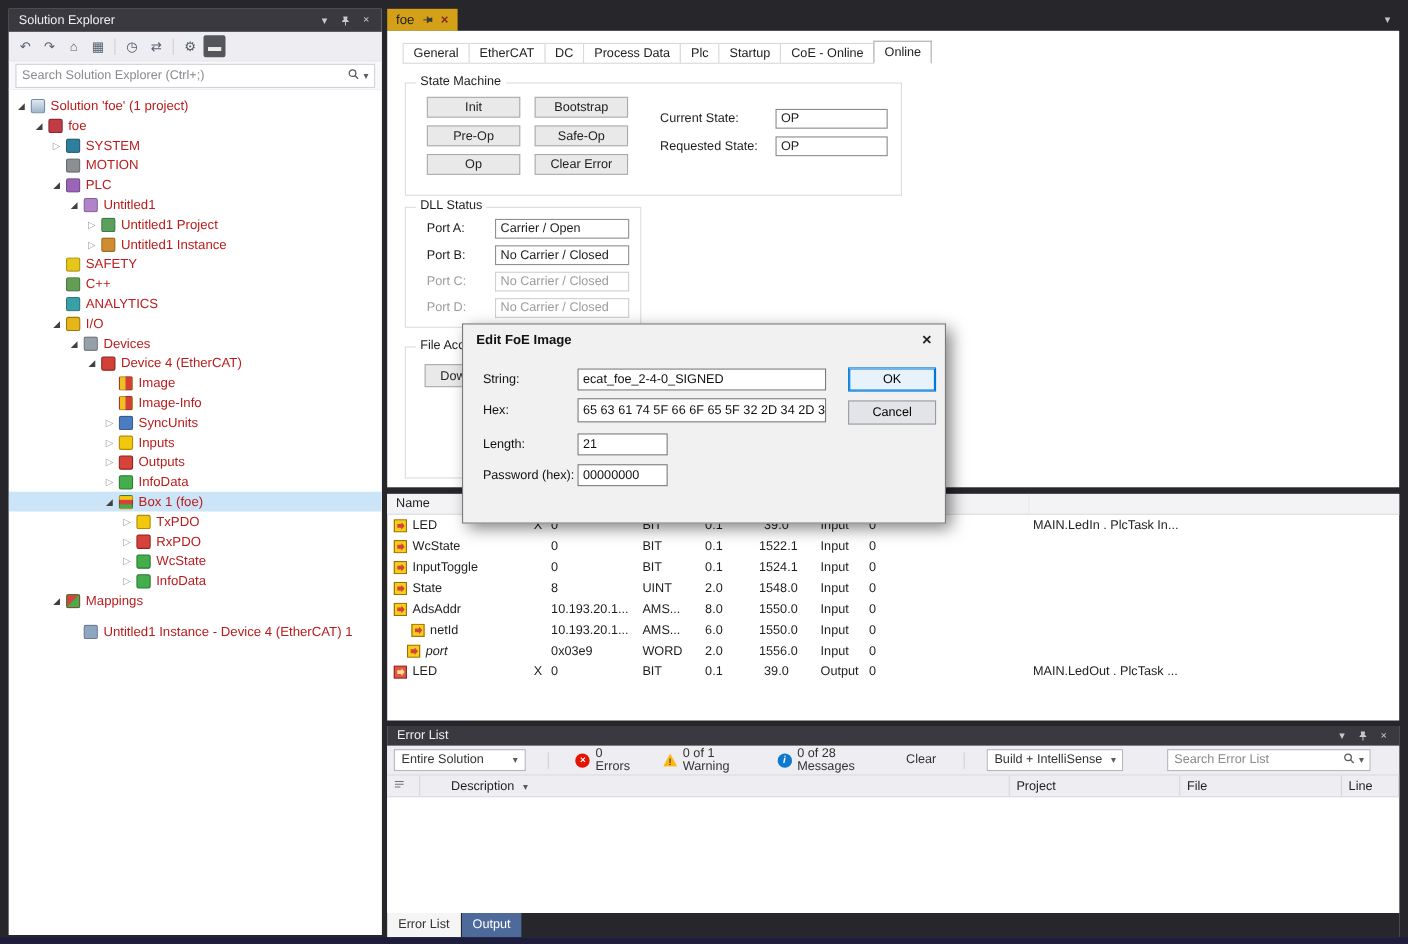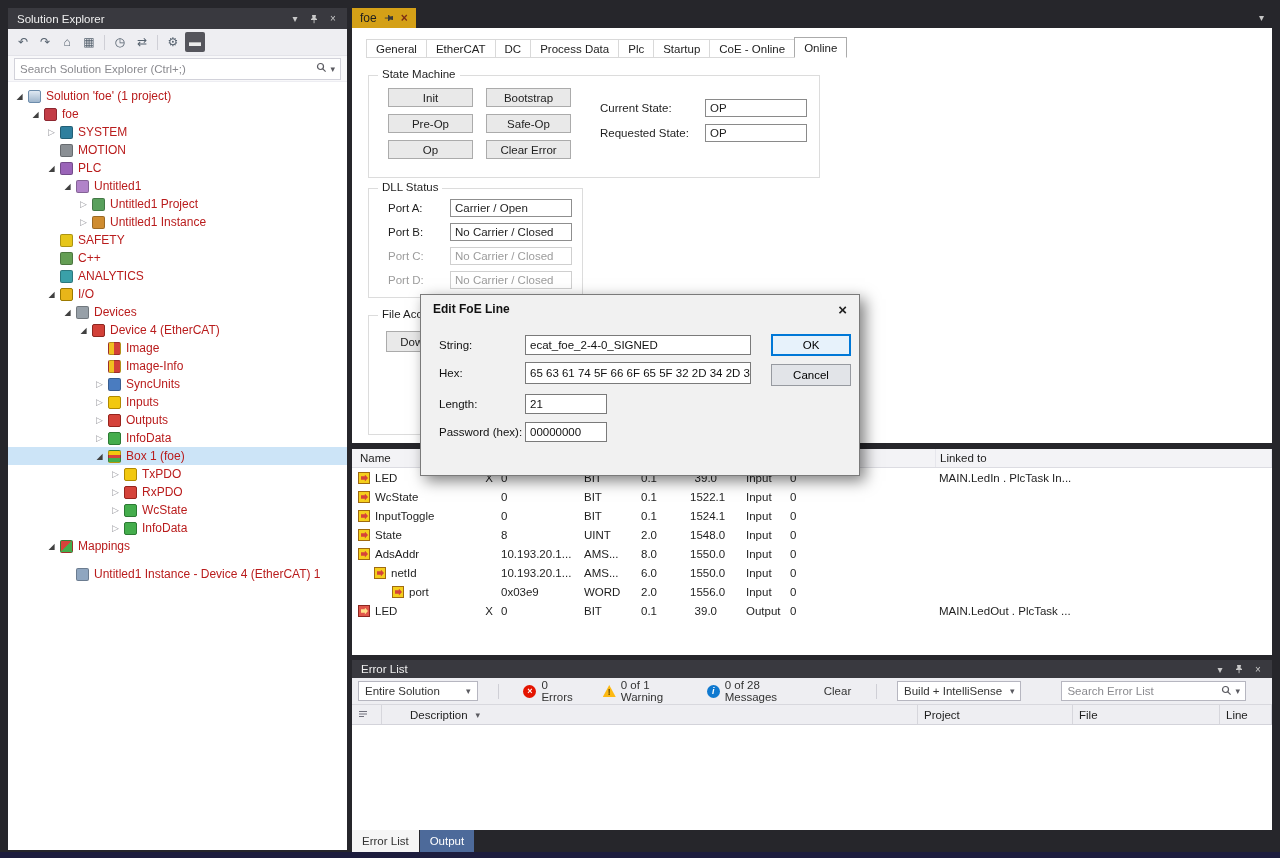--- a/index.html
+++ b/index.html
@@ -417,21 +417,20 @@
   <div class="grid">
     <div class="ghead gcols">
       <div>Name</div>
       <div></div>
       <div></div>
       <div></div>
       <div></div>
       <div></div>
       <div></div>
       <div></div>
-      <div>Linked to</div>
     </div>
     <div>
         <div class="grow gcols">
           <div class="gcell name">
             <span class="vicon input"></span>
             <span class="gname">LED</span>
           </div>
           <div class="gcell flag">X</div>
           <div class="gcell online">0</div>
           <div class="gcell type">BIT</div>
@@ -505,21 +504,21 @@
           <div class="gcell flag"></div>
           <div class="gcell online">10.193.20.1...</div>
           <div class="gcell type">AMS...</div>
           <div class="gcell size">6.0</div>
           <div class="gcell addr">1550.0</div>
           <div class="gcell dir">Input</div>
           <div class="gcell user">0</div>
           <div class="gcell linked"></div>
         </div>
         <div class="grow gcols">
-          <div class="gcell name" style="padding-left: 40px;">
+          <div class="gcell name" style="padding-left: 18px; font-style: italic;">
             <span class="vicon input"></span>
             <span class="gname">port</span>
           </div>
           <div class="gcell flag"></div>
           <div class="gcell online">0x03e9</div>
           <div class="gcell type">WORD</div>
           <div class="gcell size">2.0</div>
           <div class="gcell addr">1556.0</div>
           <div class="gcell dir">Input</div>
           <div class="gcell user">0</div>
@@ -537,21 +536,21 @@
           <div class="gcell addr">39.0</div>
           <div class="gcell dir">Output</div>
           <div class="gcell user">0</div>
           <div class="gcell linked">MAIN.LedOut . PlcTask ...</div>
         </div>
       </div>
   </div>
 
   <div class="dlg">
     <div class="dlg-title">
-      <span>Edit FoE Line</span>
+      <span>Edit FoE Image</span>
       <span class="dlg-close">×</span>
     </div>
     <div>
         <div class="dlgrow r0">
           <span class="dlglabel">String:</span>
           <div class="dlginput wide">ecat_foe_2-4-0_SIGNED</div>
         </div>
         <div class="dlgrow r1">
           <span class="dlglabel">Hex:</span>
           <div class="dlginput wide">65 63 61 74 5F 66 6F 65 5F 32 2D 34 2D 30 5F 53</div>

